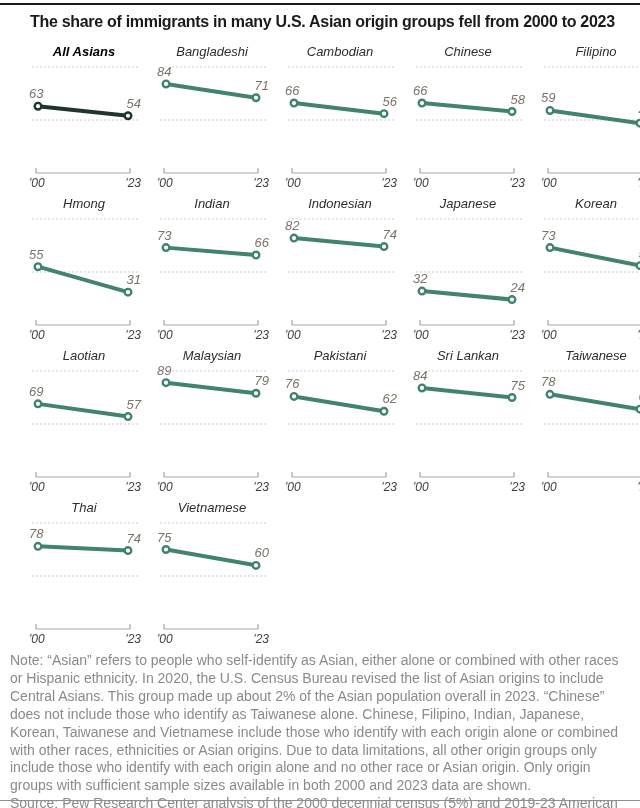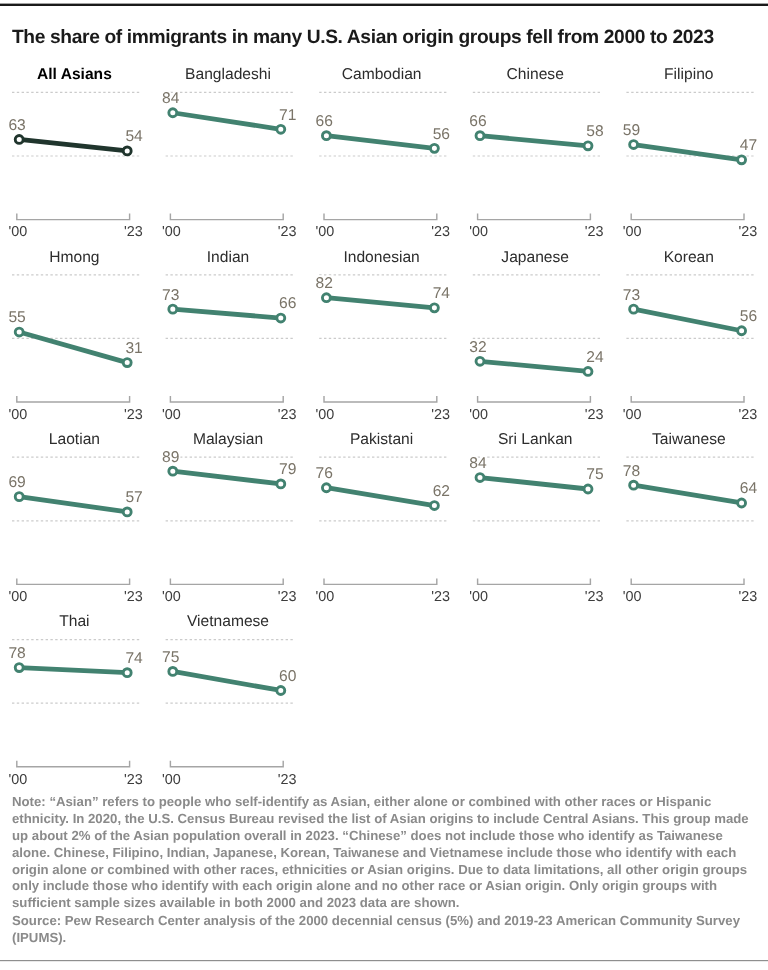--- a/index.html
+++ b/index.html
@@ -5,46 +5,47 @@
   * { box-sizing: border-box; }
   html,body { margin:0; padding:0; }
   body {
     width:640px; height:808px;
     background:#ffffff;
     font-family:"Liberation Sans", sans-serif;
     overflow:hidden;
     position:relative;
   }
   .top-rule { height:2px; background:#1a1a1a; margin-top:3px; }
-  header { padding:18px 10px 0 10px; }
+  header { padding:8px 10px 0 10px;margin-left:20px; }
   .page-title {
     font-size:16px; font-weight:bold; color:#1a1a1a;
     letter-spacing:-0.3px; white-space:nowrap; margin:0 0 9px 0;
   }
   .page-subtitle {
     font-family:"DejaVu Serif", serif; font-style:italic;
     font-size:13px; color:#6e6e6e; margin:0;
   }
   .panels-grid {
     display:grid;
     grid-template-columns:repeat(5,128px);
-    padding-left:6px;
+    padding-left:28px;
     margin-top:6px;
+    font-style:italic;
   }
   svg text { font-family:"Liberation Sans", sans-serif; }
   .panel-title { font-size:13px; fill:#2d2d2d; }
   .panel-title.bold { font-weight:bold; fill:#000000; }
   .value-label {
     font-size:13px; fill:#7a7468;
     paint-order:stroke; stroke:#ffffff; stroke-width:3px;
   }
   .axis-label { font-size:12px; fill:#3d3d3d; }
   footer { padding:0 10px; margin-top:4px; }
   .note-text, .source-text {
-    font-size:11px; line-height:1.28; color:#8a8a8a; margin:0;font-weight:bold;
+    font-size:14px; line-height:1.28; color:#8a8a8a; margin:0;
   }
   .bottom-rule {
     position:absolute; left:0; right:0; bottom:7px;
     height:1px; background:#8f8f8f;
   }
 </style>
 </head>
 <body>
 
 <div class="top-rule"></div>

